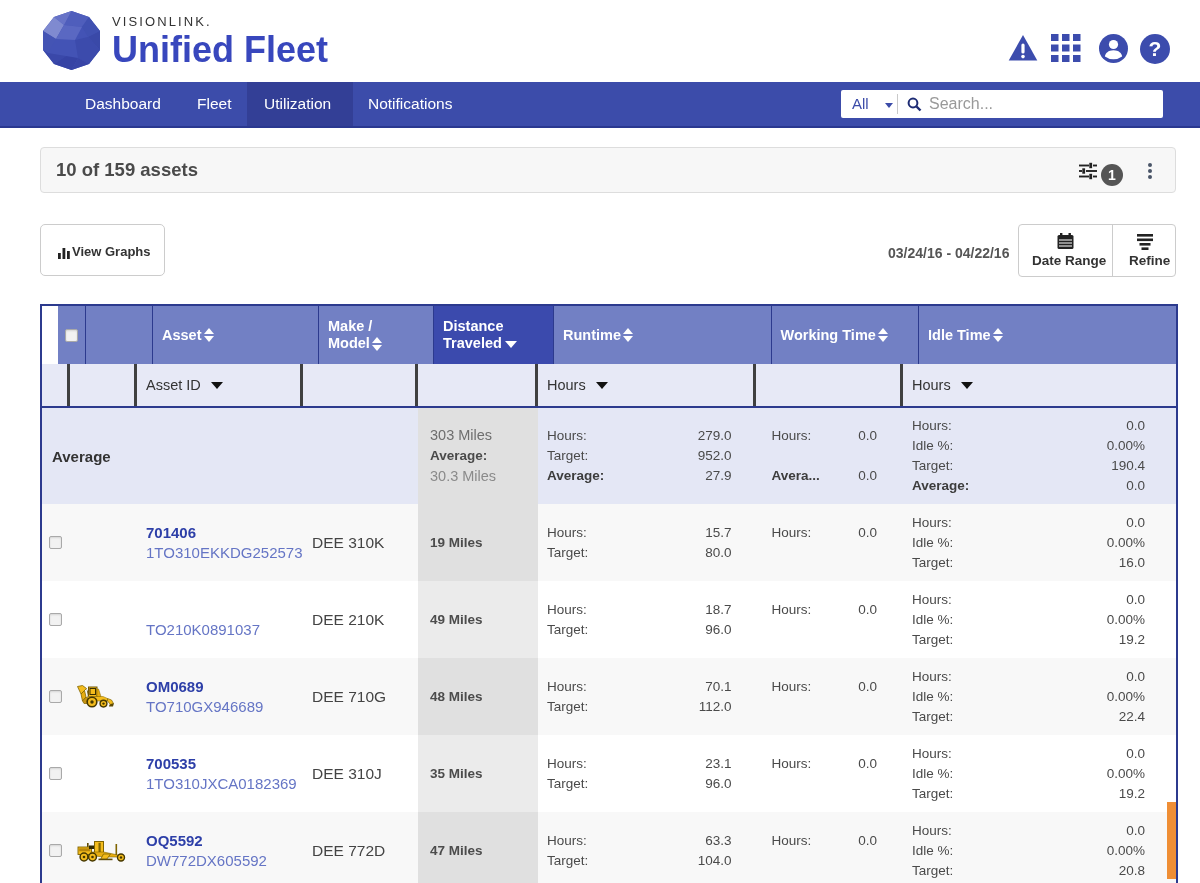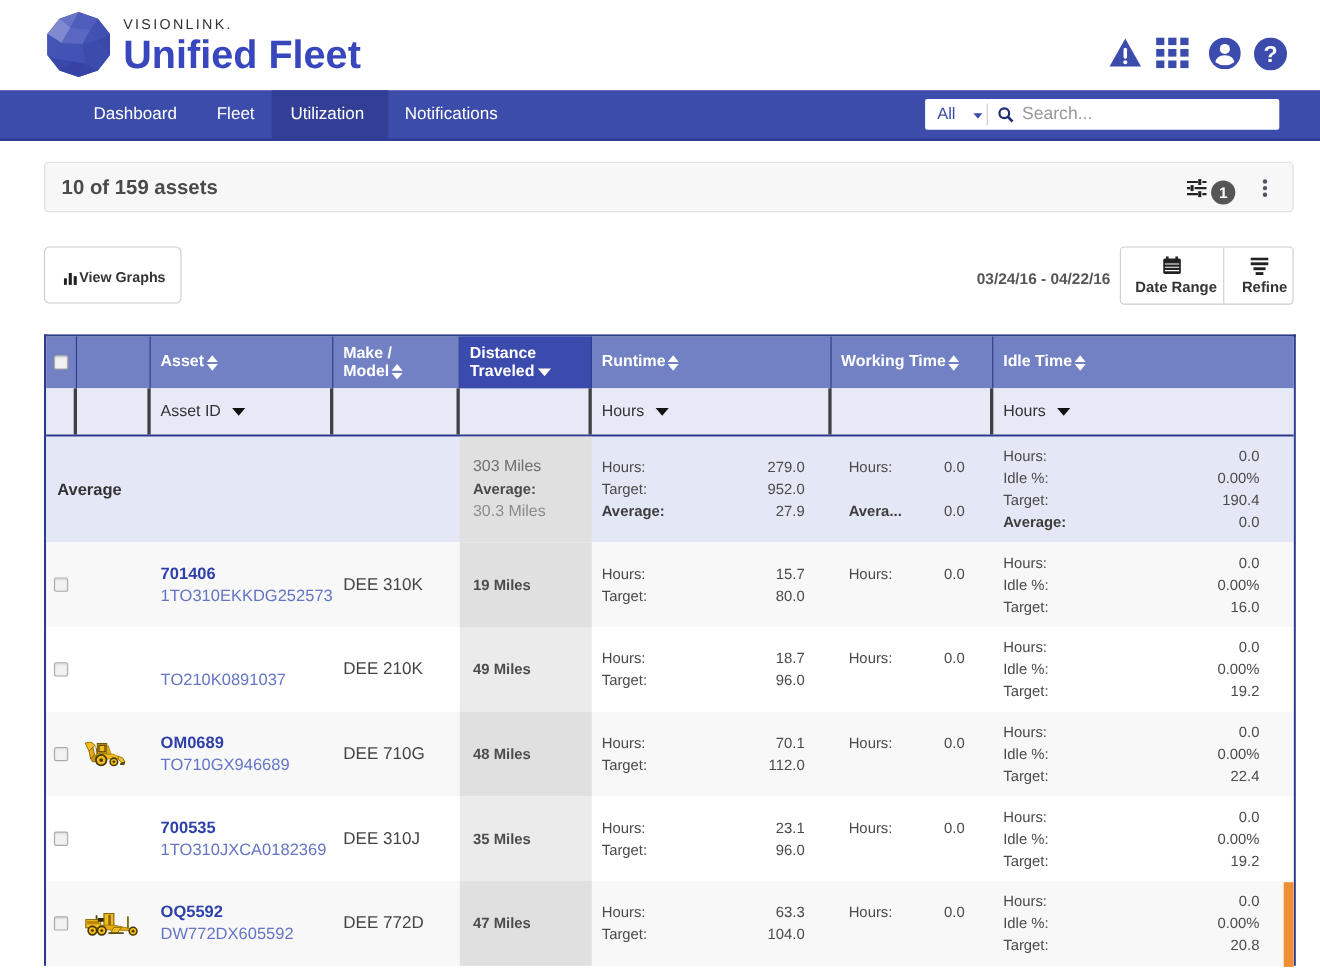--- a/index.html
+++ b/index.html
@@ -31,21 +31,21 @@
 #viewgraphs { position:absolute; left:40px; top:224px; width:125px; height:52px; background:#fff; border:1px solid #ccc; border-radius:5px; }
 #viewgraphs .t { position:absolute; left:31px; top:19px; font-size:13px; font-weight:700; color:#333; }
 #daterange-text { position:absolute; left:888px; top:245px; width:130px; font-size:14px; font-weight:700; color:#555; white-space:nowrap; }
 #btngroup { position:absolute; left:1018px; top:224px; width:158px; height:53px; background:#fff; border:1px solid #ccc; border-radius:4px; }
 #btngroup .sep { position:absolute; left:93px; top:0; width:1px; height:51px; background:#ccc; }
 .btnlabel { position:absolute; top:28px; font-size:13.5px; font-weight:700; color:#333; }
 
 
 #tbl { position:absolute; left:40px; top:304px; width:1138px; border:2px solid #2c3a8e; border-bottom:none; }
 .row { display:grid; grid-template-columns:28px 67px 166px 115px 120px 217.5px 147.5px 273px; }
-.hdr { background:#7280c4; height:47px; }
+.hdr { background:#7280c4; height:58px;margin-left:16px; }
 .hdr > div { border-right:1px solid #2c3a8e; color:#fff; font-size:14.5px; font-weight:700; display:flex; align-items:center; padding-left:9px; line-height:17px; }
 .hdr > div:last-child { border-right:none; }
 .hdr .dk { background:#3b4aad; }
 .sub { background:#e7e9f6; height:44px; border-bottom:2px solid #2c3a8e; }
 .sub > div { border-right:3px solid #404040; color:#333; font-size:14.5px; display:flex; align-items:center; padding-left:9px; }
 .sub > div:last-child { border-right:none; }
 .totals { background:#e4e7f5; height:96px; }
 .drow { height:77px; }
 .drow.odd { background:#f8f8f8; }
 .drow.even { background:#fff; }

